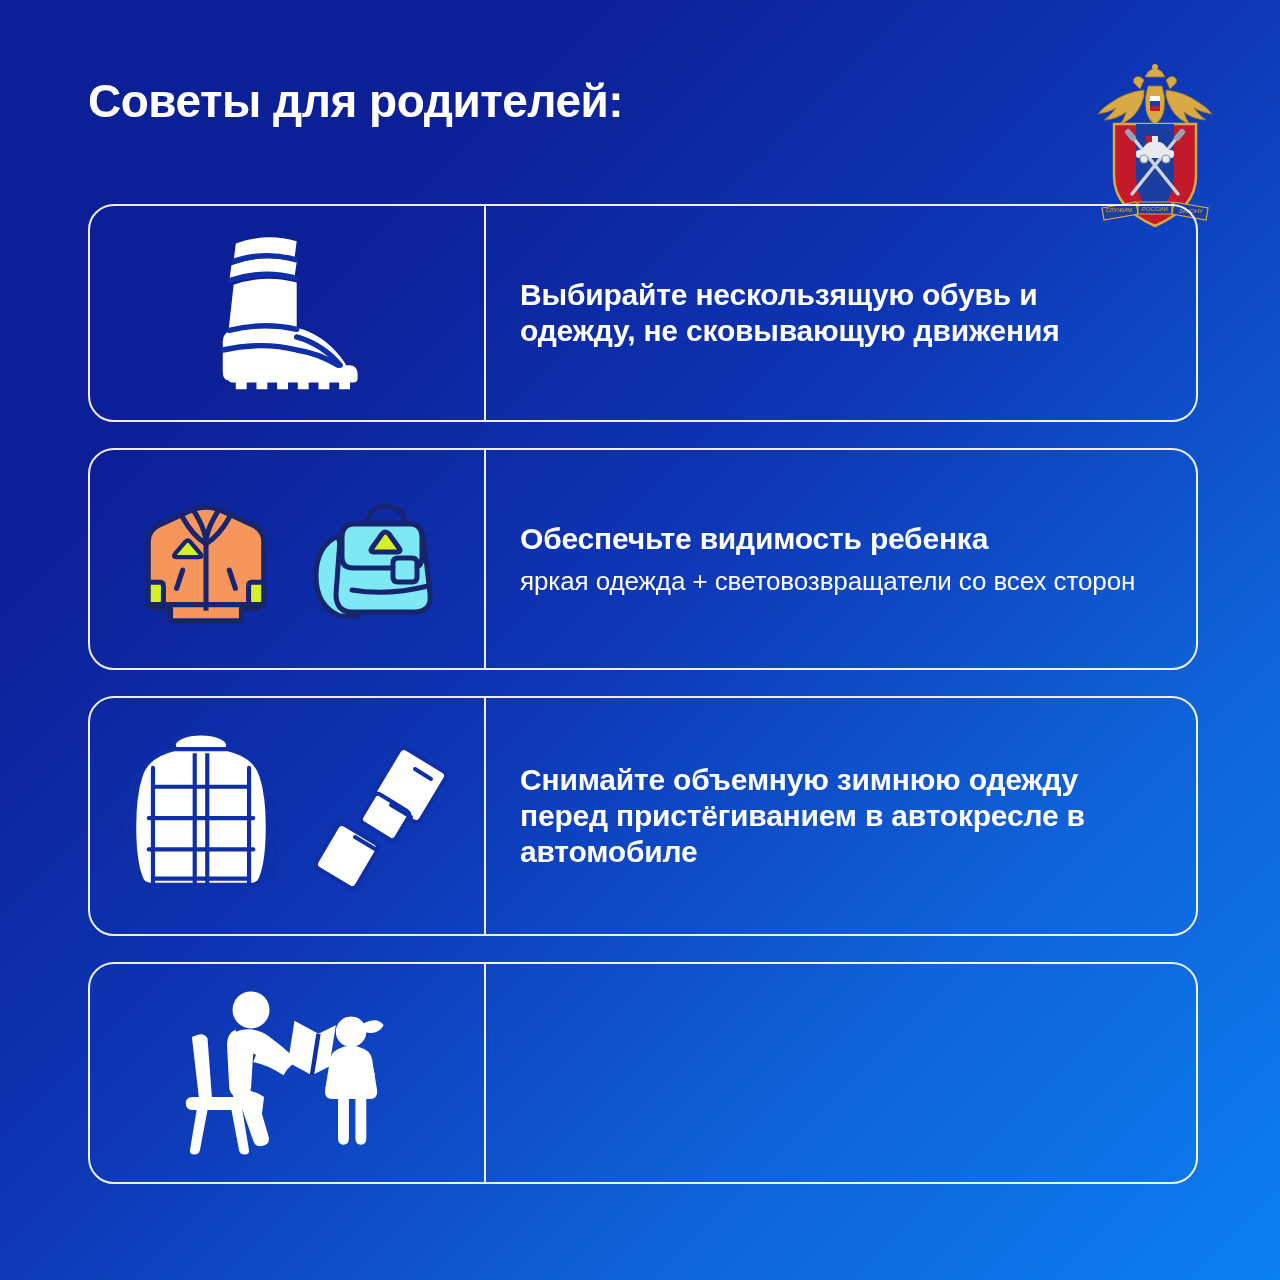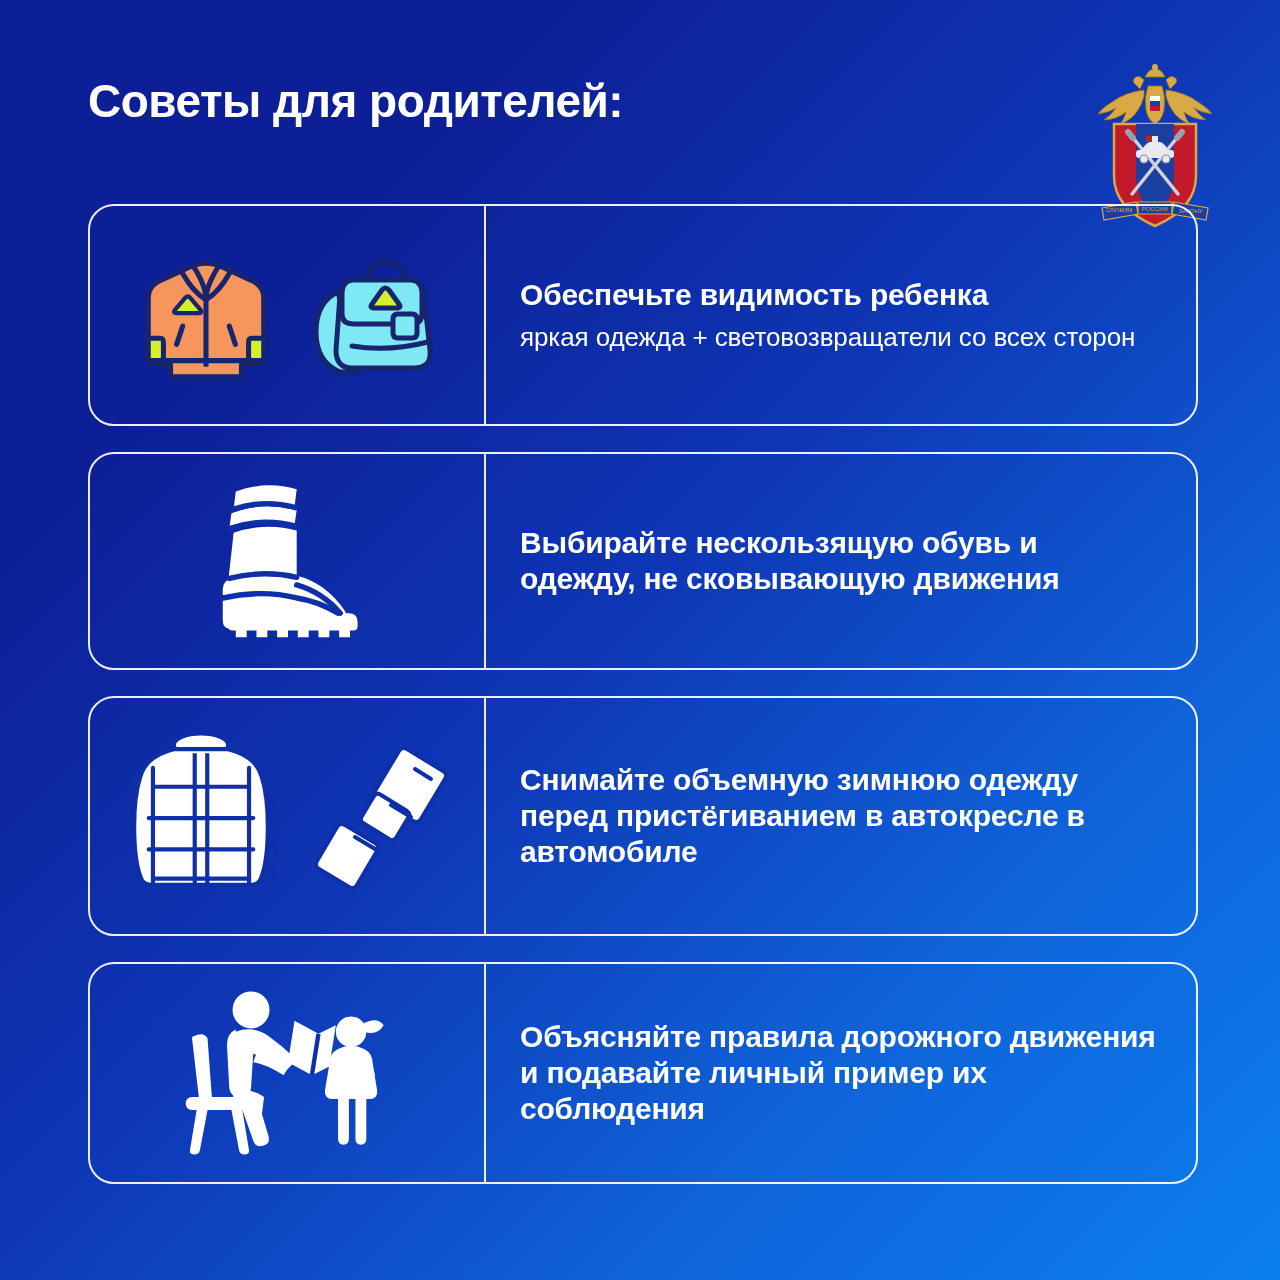--- a/index.html
+++ b/index.html
@@ -166,69 +166,20 @@
       <path d="M82 144 l34 6 l-2 12 l-34 -6 z" fill="#1b3fa0" stroke="#d8a945" stroke-width="1.2"></path>
       <text x="27" y="154" font-size="6" fill="#d8a945" text-anchor="middle" font-family="Liberation Sans, sans-serif">СЛУЖИМ</text>
       <text x="63" y="153" font-size="6" fill="#d8a945" text-anchor="middle" font-family="Liberation Sans, sans-serif">РОССИИ</text>
       <text x="99" y="155" font-size="6" fill="#d8a945" text-anchor="middle" font-family="Liberation Sans, sans-serif">ЗАКОНУ</text>
     </g>
   </svg>
 </div>
 
 <div class="cards">
 
-  <div class="card h-1">
-    <div class="card-icon">
-
-      <svg viewBox="0 0 150 150" width="152" height="152">
-        <g fill="#f6955c" stroke="#16256e" stroke-width="5" stroke-linejoin="round" stroke-linecap="round">
-          <path d="M58 28 q17 -8 34 0 l30 14 q10 5 10 16 v56 q0 10 -10 10 h-12 l0 12 h-70 l0 -12 h-12 q-10 0 -10 -10 v-56 q0 -11 10 -16 z"></path>
-        </g>
-
-        <path d="M62 26 q13 20 13 34 q0 -14 13 -34" fill="none" stroke="#16256e" stroke-width="5" stroke-linecap="round"></path>
-        <path d="M52 34 q10 18 23 26" fill="none" stroke="#16256e" stroke-width="5" stroke-linecap="round"></path>
-        <path d="M98 34 q-10 18 -23 26" fill="none" stroke="#16256e" stroke-width="5" stroke-linecap="round"></path>
-
-        <line x1="75" y1="58" x2="75" y2="126" stroke="#16256e" stroke-width="5"></line>
-
-        <line x1="52" y1="86" x2="46" y2="104" stroke="#16256e" stroke-width="5" stroke-linecap="round"></line>
-        <line x1="98" y1="86" x2="104" y2="104" stroke="#16256e" stroke-width="5" stroke-linecap="round"></line>
-
-        <line x1="24" y1="120" x2="126" y2="120" stroke="#16256e" stroke-width="5"></line>
-
-        <path d="M50 62 l12 -14 q3 -3 6 0 l12 14 q3 4 -2 4 h-26 q-5 0 -2 -4 z" fill="#d4f029" stroke="#16256e" stroke-width="5" stroke-linejoin="round" transform="translate(-6,6) scale(0.84) translate(10,14)"></path>
-
-        <path d="M18 98 h12 q3 0 3 4 v14 q0 4 -3 4 h-12 z" fill="#d4f029" stroke="#16256e" stroke-width="5" stroke-linejoin="round"></path>
-        <path d="M132 98 h-12 q-3 0 -3 4 v14 q0 4 3 4 h12 z" fill="#d4f029" stroke="#16256e" stroke-width="5" stroke-linejoin="round"></path>
-      </svg>
-
-      <svg viewBox="0 0 150 150" width="150" height="150">
-
-        <path d="M42 52 q-22 10 -22 40 q0 30 24 40 l18 0 z" fill="#7fe8f5" stroke="#16256e" stroke-width="5" stroke-linejoin="round"></path>
-
-        <path d="M60 40 h52 q14 0 16 16 l6 54 q2 18 -16 18 h-62 q-16 0 -16 -18 l4 -54 q2 -16 16 -16 z" fill="#7fe8f5" stroke="#16256e" stroke-width="5" stroke-linejoin="round"></path>
-
-        <path d="M70 40 q4 -18 20 -18 q16 0 20 18" fill="none" stroke="#16256e" stroke-width="5" stroke-linecap="round"></path>
-
-        <path d="M58 40 h56 q12 0 12 14 v20 q0 10 -12 10 h-56 q-12 0 -12 -10 v-20 q0 -14 12 -14 z" fill="#7fe8f5" stroke="#16256e" stroke-width="5" stroke-linejoin="round"></path>
-
-        <path d="M102 74 h14 q5 0 5 5 v14 q0 5 -5 5 h-14 q-5 0 -5 -5 v-14 q0 -5 5 -5 z" fill="#7fe8f5" stroke="#16256e" stroke-width="5" stroke-linejoin="round"></path>
-
-        <path d="M56 106 q36 6 76 -4" fill="none" stroke="#16256e" stroke-width="5" stroke-linecap="round"></path>
-
-        <path d="M76 64 l10 -14 q3 -4 7 0 l10 14 q3 4 -3 4 h-21 q-6 0 -3 -4 z" fill="#d4f029" stroke="#16256e" stroke-width="5" stroke-linejoin="round"></path>
-      </svg>
-
-    </div>
-    <div class="card-text">
-      <div class="card-head">Обеспечьте видимость ребенка</div>
-      <div class="card-sub">яркая одежда + световозвращатели со всех сторон</div>
-    </div>
-  </div>
-
   <div class="card h-2">
     <div class="card-icon">
       <svg viewBox="0 0 180 160" width="196" height="174">
         <g fill="#ffffff" stroke="#16256e" stroke-width="0">
 
           <path d="M42 16 q28 -10 56 -2 l-2 16 q-28 -8 -56 2 z"></path>
           <path d="M38 36 q30 -11 60 -3 l-2 14 q-30 -8 -60 3 z"></path>
 
           <path d="M40 54 q30 -10 58 -2 v48 q0 8 -10 10 l-44 6 q-10 2 -10 -8 z"></path>
 
@@ -241,20 +192,69 @@
           <path d="M41 32 q28 -9 56 -1"></path>
           <path d="M37 50 q30 -10 60 -2"></path>
           <path d="M36 96 q32 -8 62 -1"></path>
           <path d="M30 114 q36 -8 68 0 q20 3 38 14"></path>
           <path d="M98 102 q24 7 40 26"></path>
         </g>
       </svg>
     </div>
     <div class="card-text">
       <div class="card-head">Выбирайте нескользящую обувь и одежду, не сковывающую движения</div>
+    </div>
+  </div>
+
+  <div class="card h-1">
+    <div class="card-icon">
+
+      <svg viewBox="0 0 150 150" width="152" height="152">
+        <g fill="#f6955c" stroke="#16256e" stroke-width="5" stroke-linejoin="round" stroke-linecap="round">
+          <path d="M58 28 q17 -8 34 0 l30 14 q10 5 10 16 v56 q0 10 -10 10 h-12 l0 12 h-70 l0 -12 h-12 q-10 0 -10 -10 v-56 q0 -11 10 -16 z"></path>
+        </g>
+
+        <path d="M62 26 q13 20 13 34 q0 -14 13 -34" fill="none" stroke="#16256e" stroke-width="5" stroke-linecap="round"></path>
+        <path d="M52 34 q10 18 23 26" fill="none" stroke="#16256e" stroke-width="5" stroke-linecap="round"></path>
+        <path d="M98 34 q-10 18 -23 26" fill="none" stroke="#16256e" stroke-width="5" stroke-linecap="round"></path>
+
+        <line x1="75" y1="58" x2="75" y2="126" stroke="#16256e" stroke-width="5"></line>
+
+        <line x1="52" y1="86" x2="46" y2="104" stroke="#16256e" stroke-width="5" stroke-linecap="round"></line>
+        <line x1="98" y1="86" x2="104" y2="104" stroke="#16256e" stroke-width="5" stroke-linecap="round"></line>
+
+        <line x1="24" y1="120" x2="126" y2="120" stroke="#16256e" stroke-width="5"></line>
+
+        <path d="M50 62 l12 -14 q3 -3 6 0 l12 14 q3 4 -2 4 h-26 q-5 0 -2 -4 z" fill="#d4f029" stroke="#16256e" stroke-width="5" stroke-linejoin="round" transform="translate(-6,6) scale(0.84) translate(10,14)"></path>
+
+        <path d="M18 98 h12 q3 0 3 4 v14 q0 4 -3 4 h-12 z" fill="#d4f029" stroke="#16256e" stroke-width="5" stroke-linejoin="round"></path>
+        <path d="M132 98 h-12 q-3 0 -3 4 v14 q0 4 3 4 h12 z" fill="#d4f029" stroke="#16256e" stroke-width="5" stroke-linejoin="round"></path>
+      </svg>
+
+      <svg viewBox="0 0 150 150" width="150" height="150">
+
+        <path d="M42 52 q-22 10 -22 40 q0 30 24 40 l18 0 z" fill="#7fe8f5" stroke="#16256e" stroke-width="5" stroke-linejoin="round"></path>
+
+        <path d="M60 40 h52 q14 0 16 16 l6 54 q2 18 -16 18 h-62 q-16 0 -16 -18 l4 -54 q2 -16 16 -16 z" fill="#7fe8f5" stroke="#16256e" stroke-width="5" stroke-linejoin="round"></path>
+
+        <path d="M70 40 q4 -18 20 -18 q16 0 20 18" fill="none" stroke="#16256e" stroke-width="5" stroke-linecap="round"></path>
+
+        <path d="M58 40 h56 q12 0 12 14 v20 q0 10 -12 10 h-56 q-12 0 -12 -10 v-20 q0 -14 12 -14 z" fill="#7fe8f5" stroke="#16256e" stroke-width="5" stroke-linejoin="round"></path>
+
+        <path d="M102 74 h14 q5 0 5 5 v14 q0 5 -5 5 h-14 q-5 0 -5 -5 v-14 q0 -5 5 -5 z" fill="#7fe8f5" stroke="#16256e" stroke-width="5" stroke-linejoin="round"></path>
+
+        <path d="M56 106 q36 6 76 -4" fill="none" stroke="#16256e" stroke-width="5" stroke-linecap="round"></path>
+
+        <path d="M76 64 l10 -14 q3 -4 7 0 l10 14 q3 4 -3 4 h-21 q-6 0 -3 -4 z" fill="#d4f029" stroke="#16256e" stroke-width="5" stroke-linejoin="round"></path>
+      </svg>
+
+    </div>
+    <div class="card-text">
+      <div class="card-head">Обеспечьте видимость ребенка</div>
+      <div class="card-sub">яркая одежда + световозвращатели со всех сторон</div>
     </div>
   </div>
 
   <div class="card h-3">
     <div class="card-icon">
 
       <svg viewBox="0 0 160 180" width="168" height="188">
         <g fill="#ffffff" stroke="#0e2fa8" stroke-width="4" stroke-linejoin="round">
 
           <ellipse cx="80" cy="22" rx="26" ry="11"></ellipse>
@@ -350,18 +350,15 @@
 
           <path d="M146 58 q12 -6 24 0 q8 4 8 14 l4 24 q1 8 -8 8 h-32 q-9 0 -8 -8 l4 -24 q0 -10 8 -14 z"></path>
 
           <path d="M166 64 q12 6 14 18 l-10 4 q-2 -10 -10 -14 z"></path>
 
           <path d="M146 104 h10 v36 q0 6 -5 6 q-5 0 -5 -6 z"></path>
           <path d="M162 104 h10 v36 q0 6 -5 6 q-5 0 -5 -6 z"></path>
         </g>
       </svg>
     </div>
-    <div class="card-text">
-      <div class="card-head">Объясняйте правила дорожного движения и подавайте личный пример их соблюдения</div>
-    </div>
   </div>
 
 </div>
 
 </body></html>

